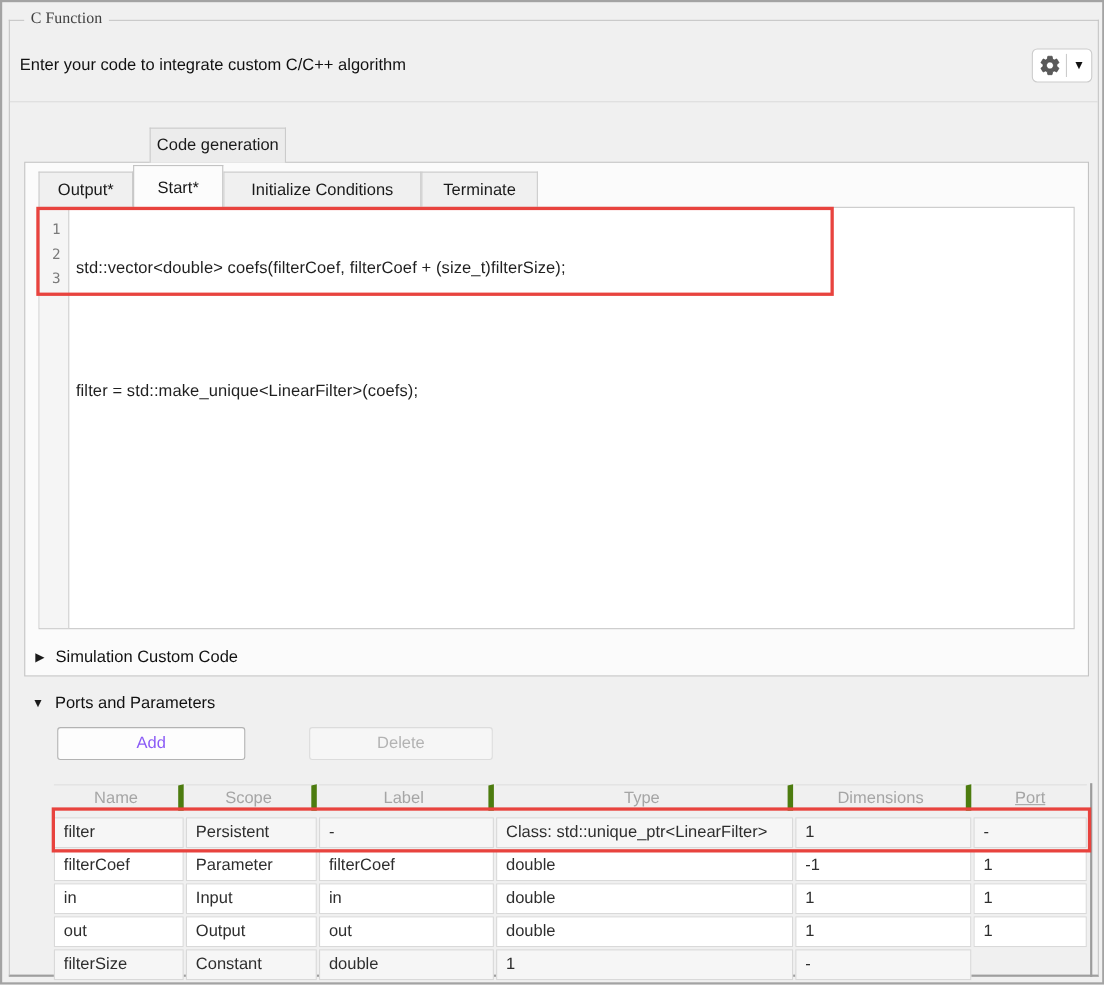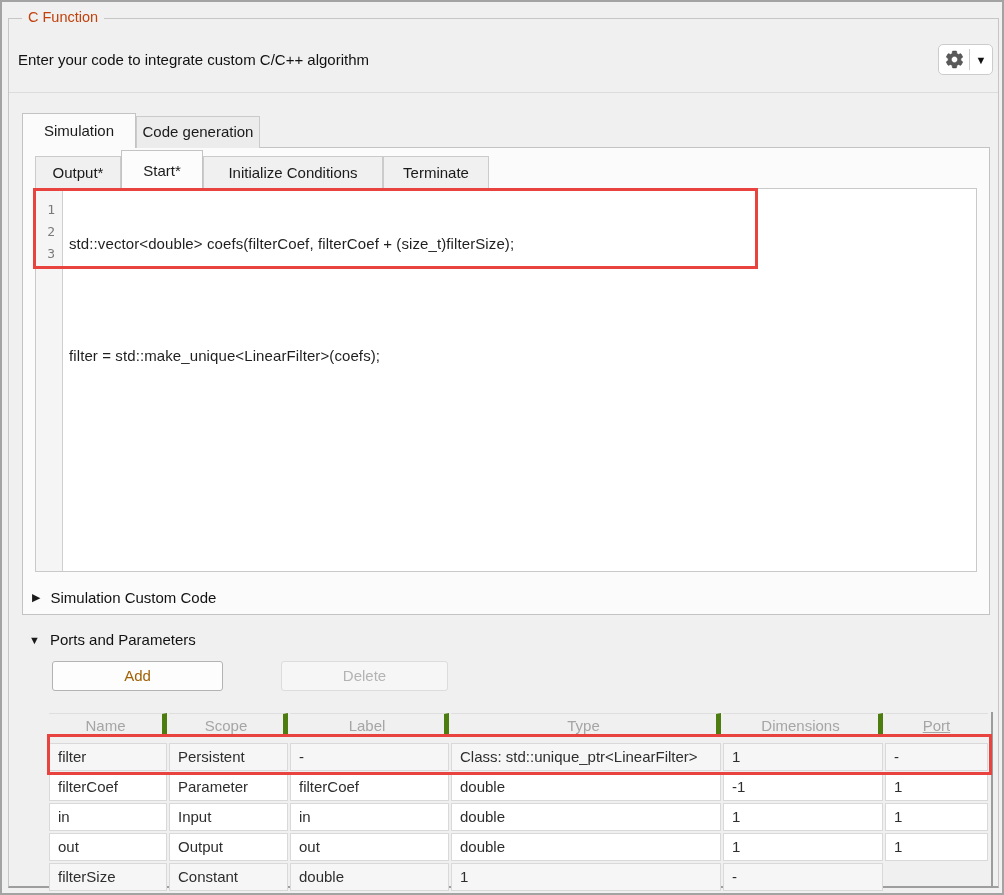--- a/index.html
+++ b/index.html
@@ -5,21 +5,21 @@
   * { margin:0; padding:0; box-sizing:border-box; }
   html,body { width:1004px; height:895px; }
   body { font-family:"Liberation Sans", sans-serif; color:#1a1a1a; background:#e8e8e8; }
   .screen { position:relative; width:1004px; height:895px; background:#f0f0f0;
             border:2px solid #a3a3a3; overflow:hidden; }
 
   
   .groupbox { position:absolute; left:6px; top:16px; width:991px; height:870px;
               border:1px solid #c6c6c6; border-bottom:2px solid #9e9e9e; }
   .legend { position:absolute; left:20px; top:7px; background:#f0f0f0; padding:0 6px;
-            font-size:14.5px; color:#c2410c; z-index:3; }
+            font-size:14.5px; color:#404040; z-index:3;font-family:Liberation Serif, serif; }
   .description { position:absolute; left:16px; top:49px; font-size:15px; color:#111; }
 
   
   .gear-btn { position:absolute; left:936px; top:42px; width:55px; height:31px;
               background:#fff; border:1px solid #ccc; border-radius:5px;
               display:flex; align-items:center; cursor:pointer; }
   .gear-btn .glyph { width:30px; display:flex; justify-content:center; align-items:center; }
   .gear-btn .divider { width:1px; height:21px; background:#ccc; }
   .gear-btn .arrow { flex:1; text-align:center; font-size:11px; color:#111; }
 
@@ -65,21 +65,21 @@
   .section-hdr { position:absolute; font-size:15px; color:#111; display:flex;
                  align-items:center; gap:10px; cursor:pointer; }
   .sec-custom { left:30px; top:587px; z-index:3;}
   .sec-ports  { left:27px; top:629px; }
   .tri { font-size:11px; color:#1a1a1a; }
 
   
   .btn { position:absolute; height:30px; border-radius:3px; font-size:15px;
          text-align:center; line-height:28px; cursor:pointer; }
   .btn-add { left:50px; top:659px; width:171px; background:#fdfdfd;
-             border:1px solid #b3b3b3; color:#a16207; }
+             border:1px solid #b3b3b3; color:#8b5cf6; }
   .btn-delete { left:243px; top:659px; width:167px; background:#f6f6f6;
                 border:1px solid #dcdcdc; color:#b3b3b3;margin-left:36px; }
 
   
   .ptable { position:absolute; left:47px; top:711px; width:939px;
             display:grid; grid-template-columns:118px 119px 159px 270px 160px 103px;
             grid-auto-rows:28px; gap:2px; font-size:15px; }
   .th { color:#a5a5a5; text-align:center; line-height:24px; height:24px;
         border-top:1px solid #dedede; border-right:5px solid #4d7c0f; background:transparent; }
   .th.last { border-right:none;text-decoration:underline; }
@@ -102,21 +102,20 @@
       <svg viewBox="0 0 24 24" width="21" height="21" fill="#5a5a5a" stroke="#3c3c3c" stroke-width="0.6">
         <path d="M19.14,12.94c0.04-0.3,0.06-0.61,0.06-0.94c0-0.32-0.02-0.64-0.07-0.94l2.03-1.58 c0.18-0.14,0.23-0.41,0.12-0.61l-1.92-3.32c-0.12-0.22-0.37-0.29-0.59-0.22l-2.39,0.96c-0.5-0.38-1.03-0.7-1.62-0.94L14.4,2.81 c-0.04-0.24-0.24-0.41-0.48-0.41h-3.84c-0.24,0-0.43,0.17-0.47,0.41L9.25,5.35C8.66,5.59,8.12,5.92,7.63,6.29L5.24,5.33 c-0.22-0.08-0.47,0-0.59,0.22L2.74,8.87C2.62,9.08,2.66,9.34,2.86,9.48l2.03,1.58C4.84,11.36,4.8,11.69,4.8,12 s0.02,0.64,0.07,0.94l-2.03,1.58c-0.18,0.14-0.23,0.41-0.12,0.61l1.92,3.32c0.12,0.22,0.37,0.29,0.59,0.22l2.39-0.96 c0.5,0.38,1.03,0.7,1.62,0.94l0.36,2.54c0.05,0.24,0.24,0.41,0.48,0.41h3.84c0.24,0,0.44-0.17,0.47-0.41l0.36-2.54 c0.59-0.24,1.13-0.56,1.62-0.94l2.39,0.96c0.22,0.08,0.47,0,0.59-0.22l1.92-3.32c0.12-0.22,0.07-0.47-0.12-0.61L19.14,12.94z M12,15.6c-1.98,0-3.6-1.62-3.6-3.6s1.62-3.6,3.6-3.6s3.6,1.62,3.6,3.6S13.98,15.6,12,15.6z"></path>
       </svg>
     </span>
     <span class="divider"></span>
     <span class="arrow">▼</span>
   </div>
 
   <div class="hsep"></div>
 
-  <div class="tab tab-main-active">Simulation</div>
   <div class="tab tab-main">Code generation</div>
 
   <div class="tab-panel"></div>
 
   <div class="tab tab-sub st-output">Output*</div>
   <div class="tab tab-sub-active st-start">Start*</div>
   <div class="tab tab-sub st-init">Initialize Conditions</div>
   <div class="tab tab-sub st-term">Terminate</div>
 
   <div class="editor">

